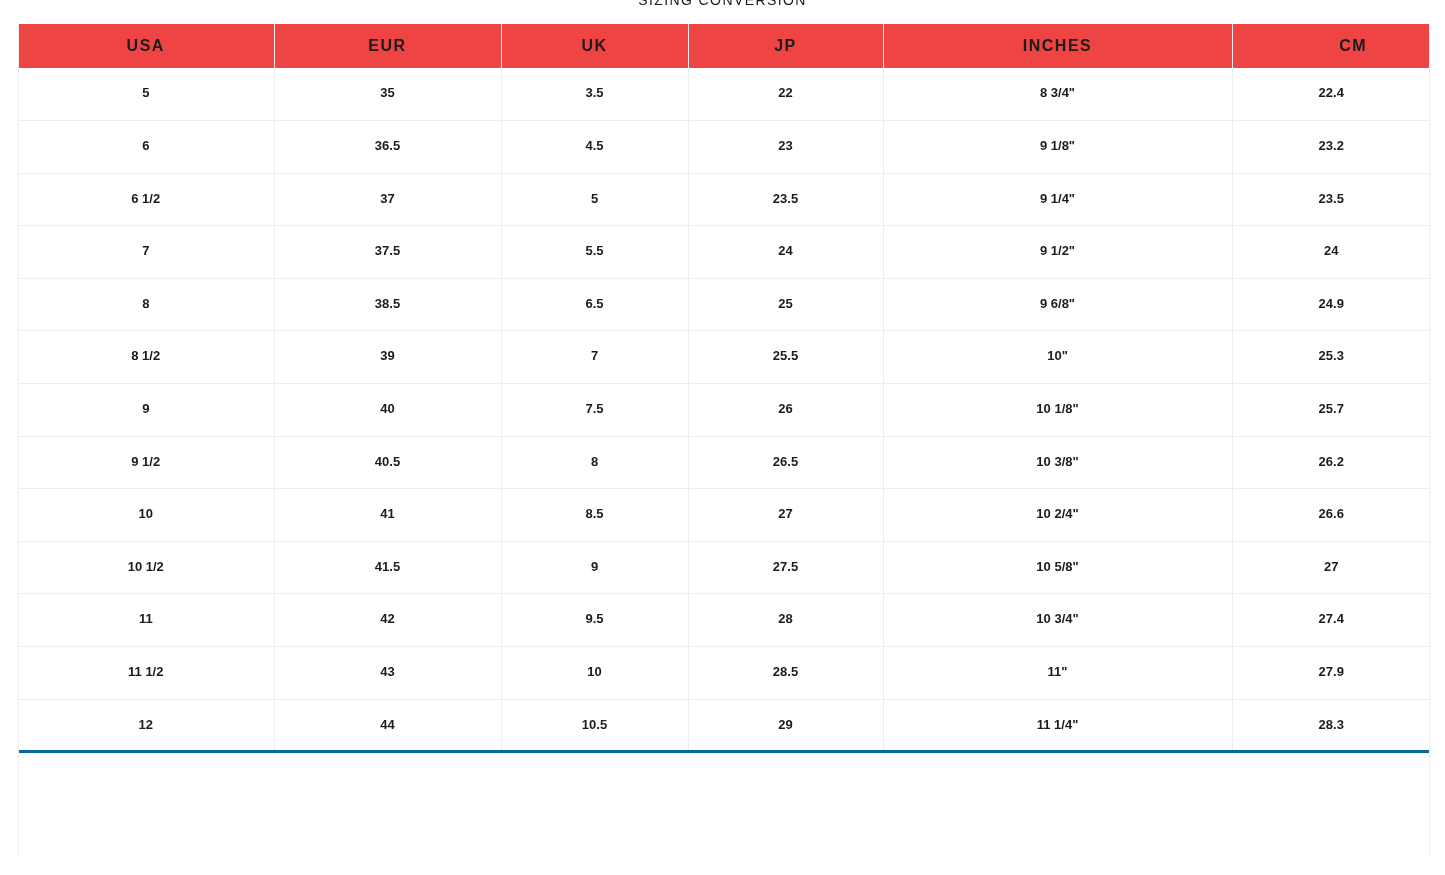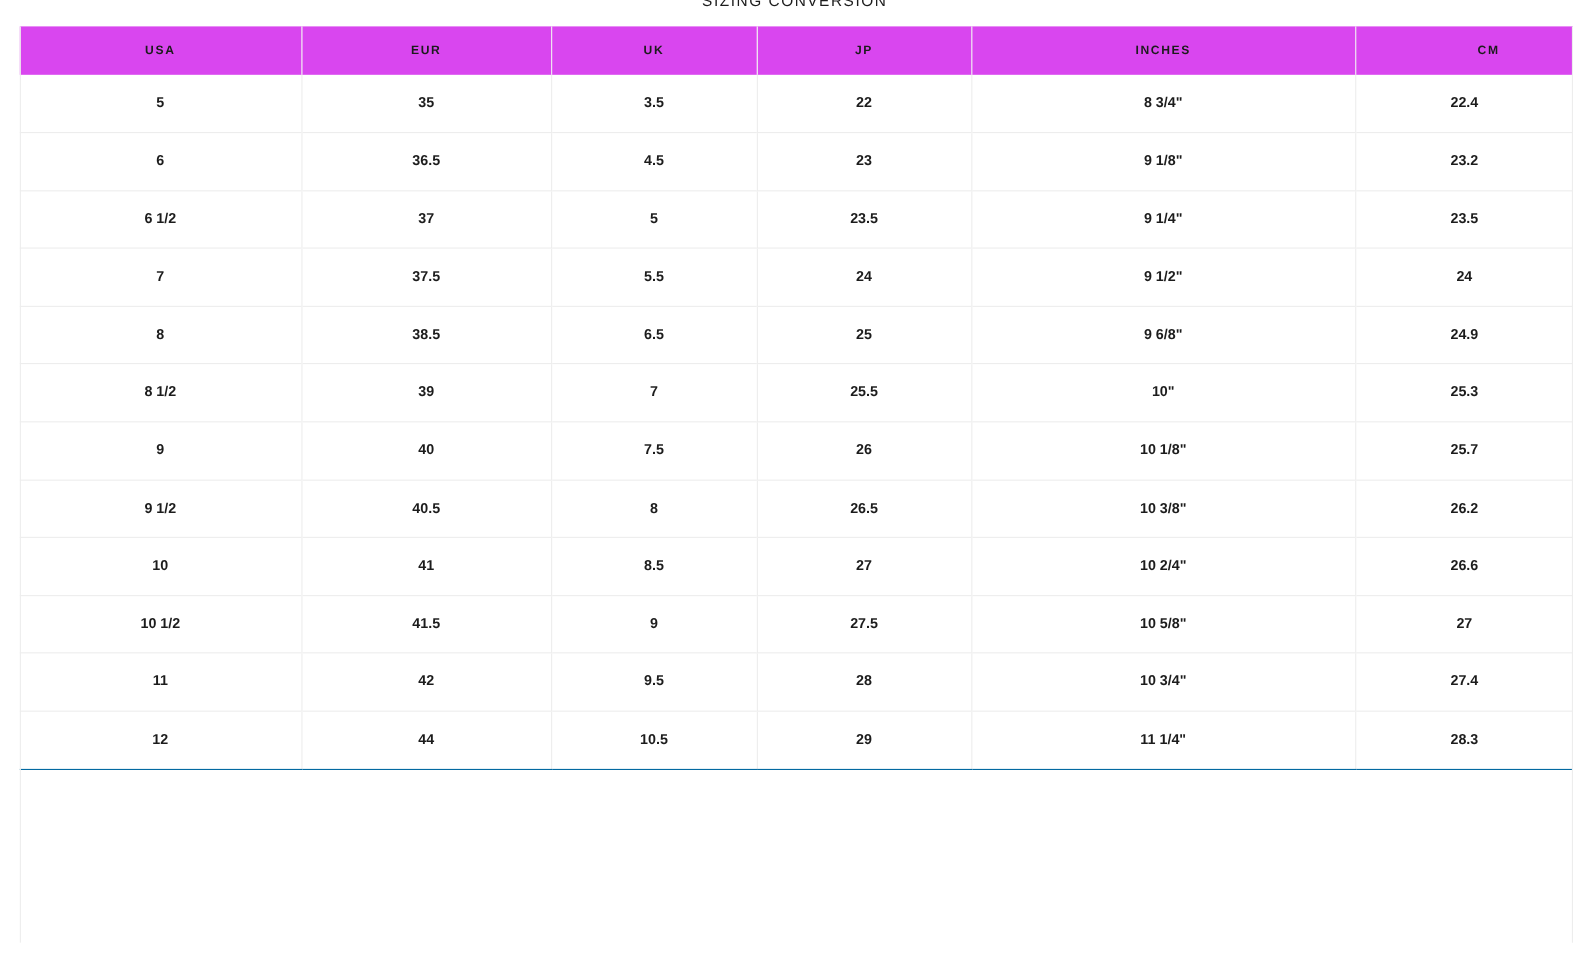--- a/index.html
+++ b/index.html
@@ -51,24 +51,24 @@
   }
 
   table.size-table col.c-usa    { width: 256px; }
   table.size-table col.c-eur    { width: 227px; }
   table.size-table col.c-uk     { width: 187px; }
   table.size-table col.c-jp     { width: 195px; }
   table.size-table col.c-inches { width: 349px; }
   table.size-table col.c-cm     { width: 198px; }
 
   table.size-table thead th {
-    background: #d946ef;
+    background: #ef4444;
     height: 44px;
     padding: 0 4px;
-    font-size: 11px;
+    font-size: 16px;
     font-weight: bold;
     letter-spacing: 1.5px;
     text-align: center;
     vertical-align: middle;
     color: #1c1c1c;
     border: none;
     border-right: 1px solid #f1f1f1;
   }
   table.size-table thead th:last-child {
     border-right: none;
@@ -89,21 +89,21 @@
     border-top: 1px solid #ededed;
     border-right: 1px solid #ededed;
   }
   table.size-table tbody td:last-child {
     border-right: none;
   }
   table.size-table tbody tr:first-child td {
     border-top: none;
   }
   table.size-table tbody tr:last-child td {
-    border-bottom: 1px solid #0369a1;
+    border-bottom: 3px solid #0369a1;
   }
 
   
   #frame-left, #frame-right {
     position: absolute;
     top: 24px;
     width: 1px;
     height: 833px;
     background: #ededed;
   }
@@ -220,20 +220,28 @@
           </tr>
           <tr>
             <td>11</td>
             <td>42</td>
             <td>9.5</td>
             <td>28</td>
             <td>10 3/4"</td>
             <td>27.4</td>
           </tr>
           <tr>
+            <td>11 1/2</td>
+            <td>43</td>
+            <td>10</td>
+            <td>28.5</td>
+            <td>11"</td>
+            <td>27.9</td>
+          </tr>
+          <tr>
             <td>12</td>
             <td>44</td>
             <td>10.5</td>
             <td>29</td>
             <td>11 1/4"</td>
             <td>28.3</td>
           </tr>
         </tbody>
     </table>
   </div>

